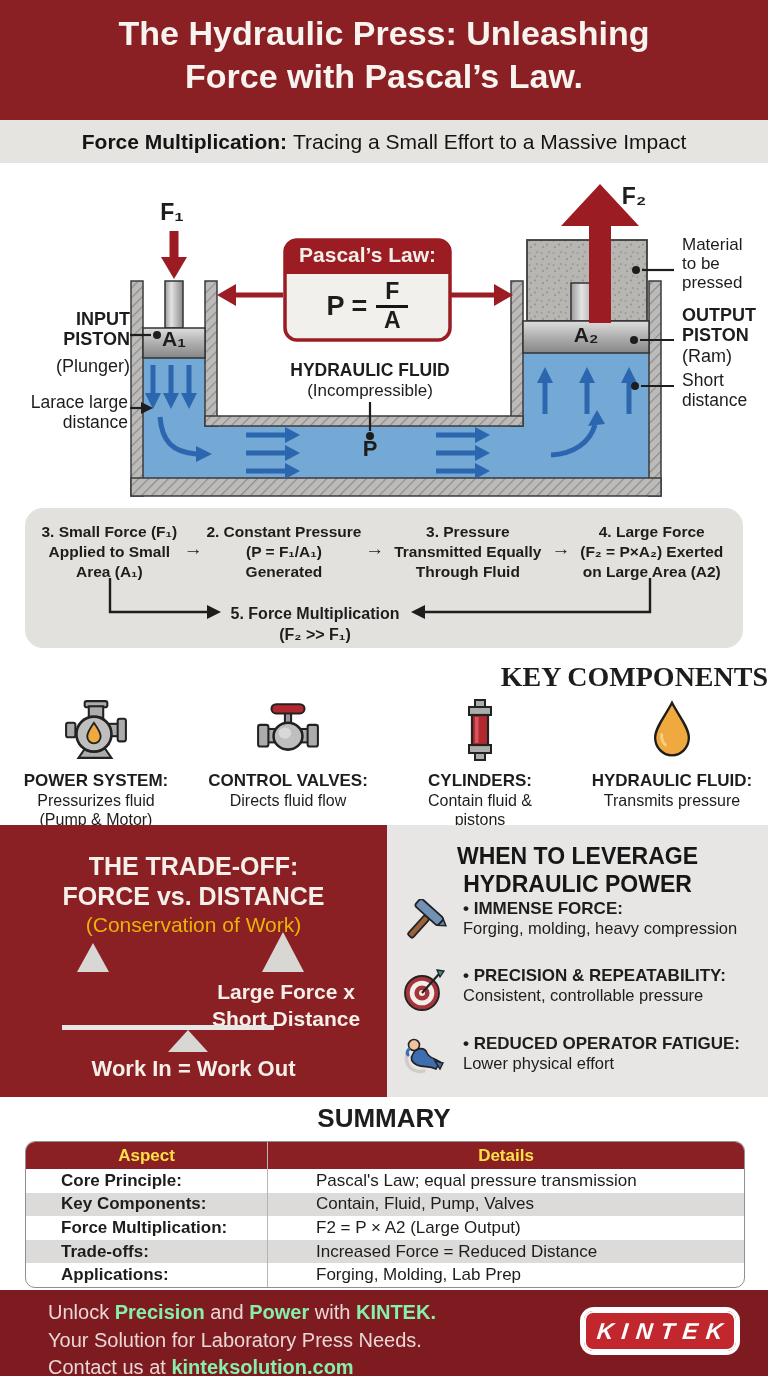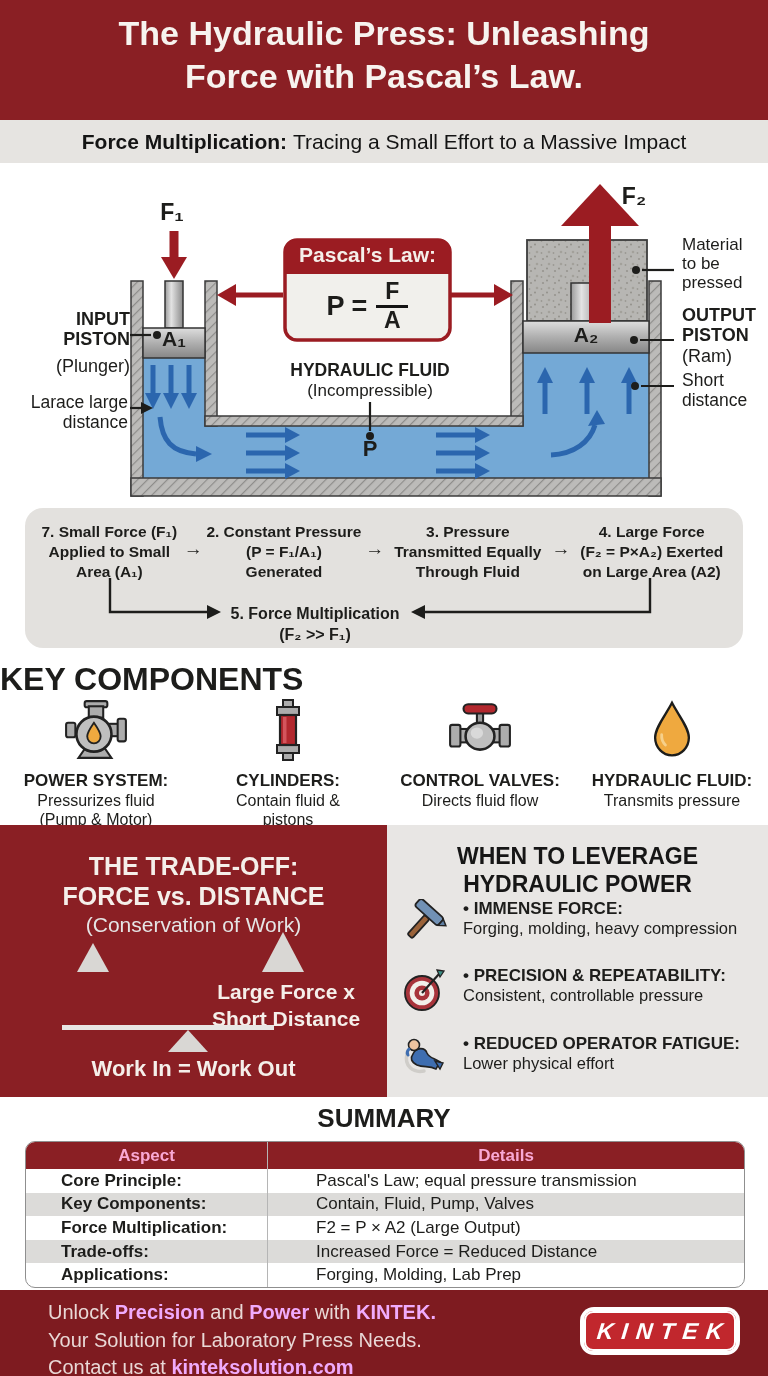--- a/index.html
+++ b/index.html
@@ -31,64 +31,64 @@
   #flow{left:0;top:500px;width:768px;height:155px;background:#fff;}
   #flow .box{position:absolute;left:25px;top:8px;width:718px;height:140px;background:#E3E1DE;border-radius:18px;}
   #flow .row{position:absolute;left:0;top:14px;width:718px;display:flex;justify-content:space-between;padding:0 10px;box-sizing:border-box;}
   #flow .step{font-weight:bold;font-size:15.5px;line-height:1.3;text-align:center;}
   #flow .s1{width:160px;} #flow .s2{width:175px;} #flow .s3{width:180px;} #flow .s4{width:175px;}
   #flow .arr{font-weight:bold;font-size:19px;margin-top:16px;}
   #flow .step5{position:absolute;left:190px;top:96px;width:200px;text-align:center;font-weight:bold;font-size:16px;line-height:1.3;}
 
   
   #components{left:0;top:655px;width:768px;height:170px;background:#fff;}
-  #components .title{left:0;top:6px;width:768px;text-align:left;font-weight:bold;font-size:32px;}
+  #components .title{left:0;top:6px;width:768px;text-align:right;font-weight:bold;font-size:28px;font-family:Liberation Serif, serif;}
   #components .grid{position:absolute;left:0;top:38px;width:768px;display:flex;}
   #components .col{width:192px;text-align:center;}
   #components .ic{height:70px;display:flex;align-items:flex-end;justify-content:center;}
   #components .nm{font-weight:bold;font-size:17px;margin-top:8px;}
   #components .ds{font-size:16px;line-height:1.2;}
 
   
   #trade{left:0;top:825px;width:768px;height:272px;}
   #trade-left{position:absolute;left:0;top:0;width:387px;height:272px;background:#8A1F24;color:#F5EFEA;}
   #trade-chev{position:absolute;left:387px;top:80px;width:0;height:0;border-top:59px solid transparent;border-bottom:59px solid transparent;border-left:21px solid #8A1F24;}
   #trade-right{position:absolute;left:387px;top:0;width:381px;height:272px;background:#E8E6E4;}
   #trade-left .t1{left:0;top:27px;width:387px;text-align:center;font-weight:bold;font-size:25px;line-height:1.18;}
-  #trade-left .t2{left:0;top:88px;width:387px;text-align:center;font-size:21px;color:#e5e5e5;}
+  #trade-left .t2{left:0;top:88px;width:387px;text-align:center;font-size:21px;color:#eab308;}
   .tri{position:absolute;width:0;height:0;}
   #tri-small{left:77px;top:118px;border-left:16px solid transparent;border-right:16px solid transparent;border-bottom:29px solid #D9D7D4;}
   #tri-large{left:262px;top:107px;border-left:21px solid transparent;border-right:21px solid transparent;border-bottom:40px solid #D9D7D4;}
   #trade-left .lab-l{left:8px;top:153px;width:175px;text-align:center;font-weight:bold;font-size:21px;line-height:1.3;}
   #trade-left .lab-r{left:196px;top:153px;width:180px;text-align:center;font-weight:bold;font-size:21px;line-height:1.3;}
   #beam{left:62px;top:200px;width:212px;height:5px;background:#E8E6E4;}
   #fulcrum{left:168px;top:205px;border-left:20px solid transparent;border-right:20px solid transparent;border-bottom:22px solid #D9D7D4;}
   #trade-left .work{left:0;top:231px;width:387px;text-align:center;font-weight:bold;font-size:22px;}
   #trade-right .hd{left:0;top:18px;width:381px;text-align:center;font-weight:bold;font-size:23px;line-height:1.2;color:#161616;}
   .lev-item{position:absolute;left:14px;width:360px;display:flex;gap:12px;}
   .lev-ic{width:50px;flex:0 0 50px;}
   .lev-tx .bl{font-weight:bold;font-size:17px;}
   .lev-tx .de{font-size:16.5px;}
 
   
   #summary{left:0;top:1097px;width:672px;height:193px;background:#fff;}
   #summary .title{left:0;top:6px;width:768px;text-align:center;font-weight:bold;font-size:26px;}
   #sum-table{position:absolute;left:25px;top:44px;width:718px;border:1.6px solid #8f8f8f;border-radius:10px;overflow:hidden;}
   .srow{display:flex;height:23.6px;align-items:center;font-size:17px;}
-  .srow.hdr{background:#8A1F24;color:#f9a8d4;font-weight:bold;height:27px;}
+  .srow.hdr{background:#8A1F24;color:#fde047;font-weight:bold;height:27px;}
   .srow .c1{width:242px;box-sizing:border-box;padding-left:35px;font-weight:bold;border-right:1.4px solid #b5b5b5;height:100%;display:flex;align-items:center;}
   .srow.hdr .c1{justify-content:center;padding-left:0;}
   .srow .c2{flex:1;box-sizing:border-box;padding-left:48px;height:100%;display:flex;align-items:center;}
   .srow.hdr .c2{justify-content:center;padding-left:0;}
   .srow.alt{background:#DCDBD9;}
 
   
   #footer{left:0;top:1290px;width:768px;height:86px;background:#7E1B20;color:#E9D8D6;}
   #footer .lines{left:48px;top:9px;font-size:20px;line-height:1.38;}
-  #footer .lines b{color:#f0abfc;}
+  #footer .lines b{color:#86efac;}
   #logo{left:580px;top:17px;width:160px;height:48px;background:#fff;border-radius:14px;padding:4px;box-sizing:border-box;}
   #logo .inner{width:100%;height:100%;background:#C1272D;border-radius:9px;box-shadow:inset 0 0 0 2px #fff;display:flex;align-items:center;justify-content:center;}
   #logo .inner span{color:#fff;font-weight:bold;font-style:italic;font-size:23px;letter-spacing:8px;padding-left:8px;transform:skewX(-6deg);}
 </style>
 </head>
 <body>
 
 <div id="header" class="abs">
   <div class="abs title pre">The Hydraulic Press: Unleashing
 Force with Pascal’s Law.</div>
@@ -255,21 +255,21 @@
 PISTON</div>
     <div style="font-size:18px;">(Ram)</div>
   </div>
   <div class="lbl pre" style="left:682px;top:200px;width:86px;font-size:17.5px;">Short
 distance</div>
 </div>
 
 <div id="flow" class="abs">
   <div class="box">
     <div class="row">
-      <div class="step s1 pre">7. Small Force (F₁)
+      <div class="step s1 pre">3. Small Force (F₁)
 Applied to Small
 Area (A₁)</div>
       <div class="arr">→</div>
       <div class="step s2 pre">2. Constant Pressure
 (P = F₁/A₁)
 Generated</div>
       <div class="arr">→</div>
       <div class="step s3 pre">3. Pressure
 Transmitted Equally
 Through Fluid</div>
@@ -308,51 +308,51 @@
           <circle cx="30" cy="36" r="17" fill="#BFBFBF" stroke="#222" stroke-width="2.5"></circle>
           <path d="M30,25 c-4.5,6.5 -6.5,9.5 -6.5,13 a6.5,7 0 0 0 13,0 c0,-3.5 -2,-6.5 -6.5,-13 z" fill="#EFA93F" stroke="#222" stroke-width="1.8"></path>
         </svg>
       </div>
       <div class="nm">POWER SYSTEM:</div>
       <div class="ds pre">Pressurizes fluid
 (Pump &amp; Motor)</div>
     </div>
     <div class="col">
       <div class="ic">
-        <svg width="64" height="66" viewBox="0 0 64 64">
-          <g fill="#ACACAC" stroke="#222" stroke-width="2">
-            <rect x="27" y="2" width="10" height="7"></rect>
-            <rect x="21" y="9" width="22" height="8"></rect>
-            <rect x="21" y="47" width="22" height="8"></rect>
-            <rect x="27" y="55" width="10" height="7"></rect>
-          </g>
-          <rect x="24" y="17" width="16" height="30" fill="#B3282E" stroke="#222" stroke-width="2.2"></rect>
-          <rect x="27" y="19" width="3.5" height="26" fill="#D4555C"></rect>
-        </svg>
-      </div>
-      <div class="nm">CYLINDERS:</div>
-      <div class="ds pre">Contain fluid &amp;
-pistons</div>
-    </div>
-    <div class="col">
-      <div class="ic">
         <svg width="66" height="66" viewBox="0 0 64 64">
           <rect x="29" y="15" width="6" height="12" fill="#9a9a9a" stroke="#222" stroke-width="2"></rect>
           <rect x="16" y="7" width="32" height="9" rx="4.5" fill="#B3282E" stroke="#222" stroke-width="2"></rect>
           <g fill="#ACACAC" stroke="#222" stroke-width="2">
             <rect x="12" y="31" width="40" height="13"></rect>
             <rect x="3" y="27" width="10" height="21" rx="2"></rect>
             <rect x="51" y="27" width="10" height="21" rx="2"></rect>
           </g>
           <ellipse cx="32" cy="38" rx="14" ry="13" fill="#BFBFBF" stroke="#222" stroke-width="2.5"></ellipse>
           <ellipse cx="29" cy="35" rx="6" ry="5.5" fill="#D9D9D9"></ellipse>
         </svg>
       </div>
       <div class="nm">CONTROL VALVES:</div>
       <div class="ds pre">Directs fluid flow</div>
+    </div>
+    <div class="col">
+      <div class="ic">
+        <svg width="64" height="66" viewBox="0 0 64 64">
+          <g fill="#ACACAC" stroke="#222" stroke-width="2">
+            <rect x="27" y="2" width="10" height="7"></rect>
+            <rect x="21" y="9" width="22" height="8"></rect>
+            <rect x="21" y="47" width="22" height="8"></rect>
+            <rect x="27" y="55" width="10" height="7"></rect>
+          </g>
+          <rect x="24" y="17" width="16" height="30" fill="#B3282E" stroke="#222" stroke-width="2.2"></rect>
+          <rect x="27" y="19" width="3.5" height="26" fill="#D4555C"></rect>
+        </svg>
+      </div>
+      <div class="nm">CYLINDERS:</div>
+      <div class="ds pre">Contain fluid &amp;
+pistons</div>
     </div>
     <div class="col">
       <div class="ic">
         <svg width="60" height="66" viewBox="0 0 64 64">
           <path d="M32,3 C26,15 14,29 14,40 a18,19 0 0 0 36,0 C50,29 38,15 32,3 Z" fill="#EFA93F" stroke="#1d1d1b" stroke-width="2.5"></path>
           <path d="M21,37 a12,13 0 0 0 4,11" fill="none" stroke="#F6D08A" stroke-width="3" stroke-linecap="round"></path>
         </svg>
       </div>
       <div class="nm">HYDRAULIC FLUID:</div>
       <div class="ds pre">Transmits pressure</div>

